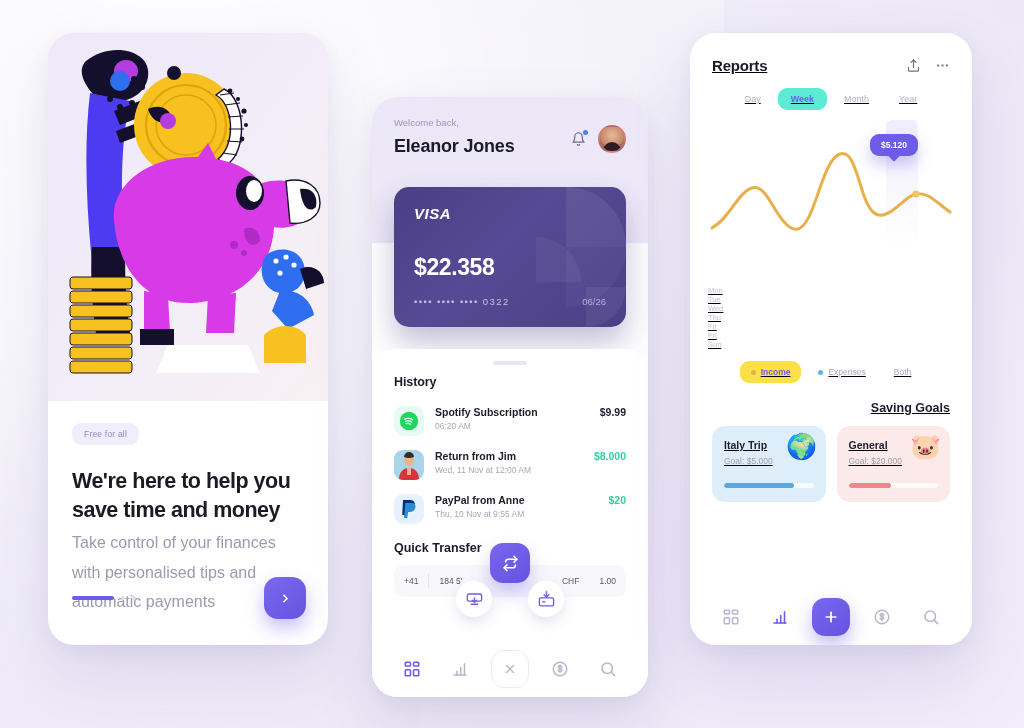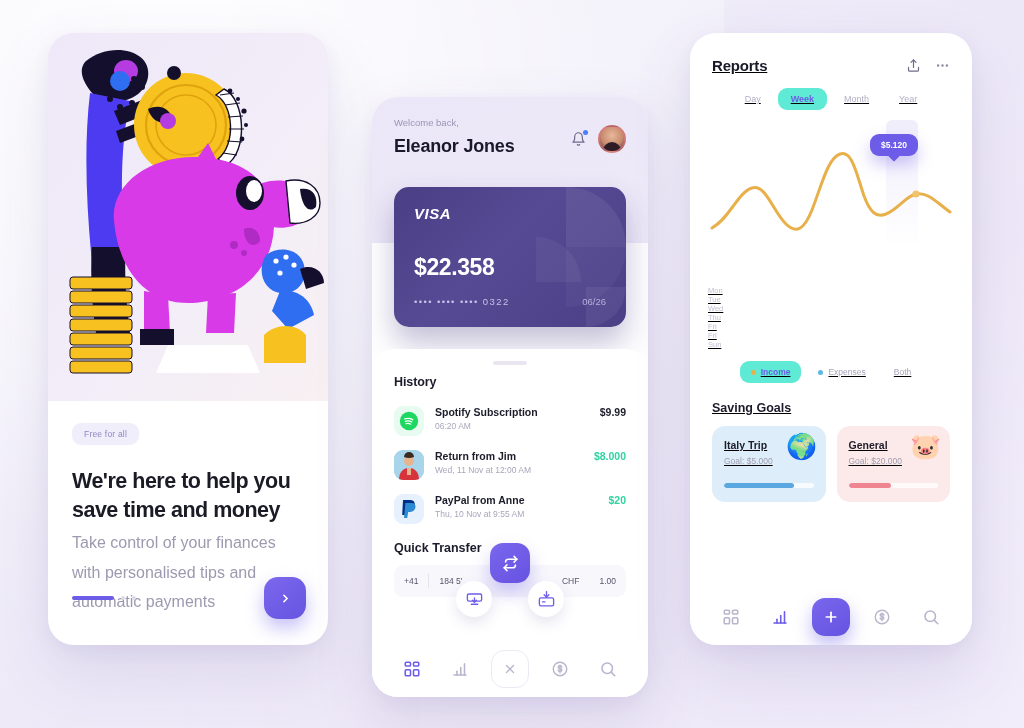--- a/index.html
+++ b/index.html
@@ -201,28 +201,28 @@
     content: ''; position: absolute; left: 50%; bottom: -4px; transform: translateX(-50%) rotate(45deg);
     width: 8px; height: 8px; background: #6c5ce7; border-radius: 1px;
   }
   .x-labels { display: flex; justify-content: space-between; padding: 0 18px; margin-top: 2px; flex-direction: column; }
   .x-lab { font-size: 7.5px; color: #c2bfd2; }
   .legend { display: flex; justify-content: center; gap: 6px; margin-top: 12px; }
   .leg-item {
     display: flex; align-items: center; gap: 5px; font-size: 8.5px; color: #a8a4bb;
     padding: 6px 11px; border-radius: 9px; cursor: pointer;
   }
-  .leg-item.active { background: #5eead4; color: #6c5ce7; font-weight: 700; }
+  .leg-item.active { background: #fde047; color: #6c5ce7; font-weight: 700; }
   .leg-dot { width: 5px; height: 5px; border-radius: 50%; }
   .stats { display: flex; gap: 16px; padding: 16px 22px 0 22px; }
   .stat { flex: 1; padding-left: 11px; position: relative; }
   .stat-bar { position: absolute; left: 0; top: 2px; width: 2.5px; height: 34px; border-radius: 2px; }
   .stat-val { font-size: 18px; font-weight: 700; color: #19192a; letter-spacing: -0.5px; }
   .stat-lab { margin-top: 6px; font-size: 8px; color: #a9a6ba; }
-  .goals-title { padding: 18px 22px 0 22px; font-size: 12.5px; font-weight: 700; color: #1b1b2b; }
+  .goals-title { padding: 18px 22px 0 22px; font-size: 12.5px; font-weight: 700; color: #1b1b2b; text-align: right; }
   .goals { display: flex; gap: 11px; padding: 11px 22px 0 22px; }
   .goal-card { flex: 1; border-radius: 13px; padding: 13px 12px 14px 12px; position: relative; overflow: hidden; }
   .goal-name { font-size: 10.5px; font-weight: 700; color: #1c1c2b; }
   .goal-sub { margin-top: 5px; font-size: 8.5px; color: #a09dae; }
   .goal-prog { margin-top: 17px; height: 5px; border-radius: 4px; background: rgba(255,255,255,0.75); overflow: hidden; }
   .goal-fill { height: 100%; border-radius: 4px; }
   .goal-emoji { position: absolute; right: 8px; top: 6px; font-size: 25px; }
 </style>
 </head>
 <body>

